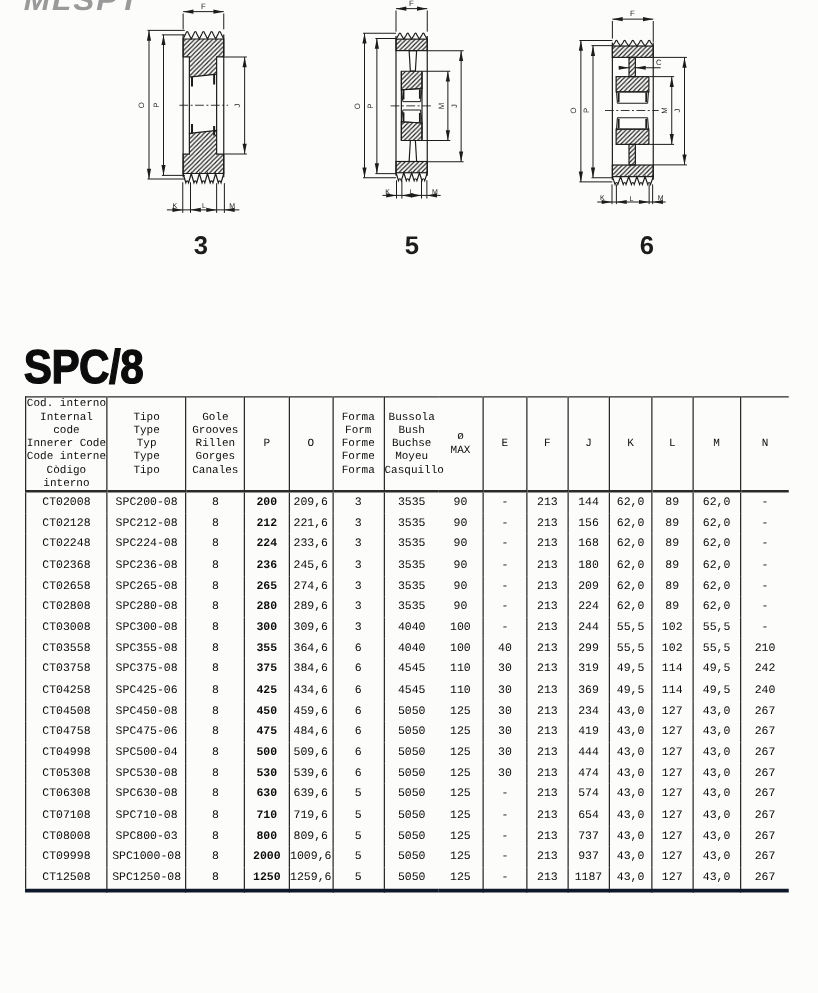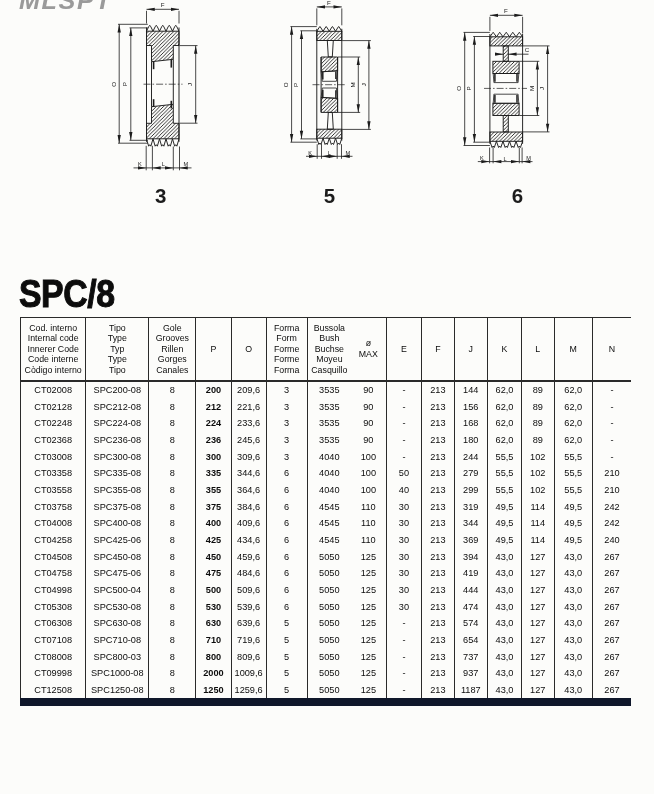--- a/index.html
+++ b/index.html
@@ -1,22 +1,22 @@
 <!DOCTYPE html>
 <html><head>
 <meta charset="utf-8">
 <style>
   html,body{margin:0;padding:0;}
   body{width:654px;height:794px;background:#fcfcfa;font-family:"Liberation Sans",sans-serif;position:relative;overflow:hidden;}
   .logo{position:absolute;left:19px;top:-11px;color:#9a9a9a;font-weight:bold;font-style:italic;font-size:24px;line-height:1;letter-spacing:1.5px;transform:scaleX(1.05);transform-origin:left top;}
   .title{position:absolute;left:19px;top:272.5px;font-size:38px;font-weight:bold;color:#0c0c0c;letter-spacing:-0.5px;-webkit-text-stroke:1px #0c0c0c;transform:scaleX(0.89);transform-origin:left top;}
   .draw{position:absolute;left:0;top:0;}
   table.t{position:absolute;left:20px;top:317px;border-collapse:collapse;table-layout:fixed;width:611px;
-    border-top:1.7px solid #2a2a2a;border-bottom:8px solid #0f172a;border-left:1.2px solid #2a2a2a;
-    font-family:Liberation Sans, sans-serif;color:#0c0c0c;}
+    border-top:1.7px solid #2a2a2a;border-bottom:3px solid #0f172a;border-left:1.2px solid #2a2a2a;
+    font-family:Liberation Mono, monospace;color:#0c0c0c;}
   table.t th{font-size:8.8px;font-weight:normal;line-height:10.6px;text-align:center;vertical-align:middle;padding:0;height:62px;border-bottom:2px solid #2a2a2a;}
   table.t td{font-size:9.2px;line-height:16.65px;height:16.65px;text-align:center;vertical-align:middle;padding:0;white-space:nowrap;}
   table.t th.vl, table.t td.vl{border-left:1.1px solid #2a2a2a;}
   td.b{font-weight:bold;}
 </style>
 </head>
 <body>
 
 <div class="logo">MLSPT</div>
 
@@ -371,52 +371,69 @@
         <td>90</td>
         <td class="vl">-</td>
         <td class="vl">213</td>
         <td class="vl">180</td>
         <td class="vl">62,0</td>
         <td class="vl">89</td>
         <td class="vl">62,0</td>
         <td class="vl">-</td>
       </tr>
 <tr>
+        <td>CT02658</td>
+        <td class="vl">SPC265-08</td>
+        <td class="vl">8</td>
+        <td class="vl b">265</td>
+        <td class="vl">274,6</td>
+        <td class="vl">3</td>
+        <td class="vl">3535</td>
+        <td>90</td>
+        <td class="vl">-</td>
+        <td class="vl">213</td>
+        <td class="vl">209</td>
+        <td class="vl">62,0</td>
+        <td class="vl">89</td>
+        <td class="vl">62,0</td>
+        <td class="vl">-</td>
+      </tr>
+<tr>
+        <td>CT02808</td>
+        <td class="vl">SPC280-08</td>
+        <td class="vl">8</td>
+        <td class="vl b">280</td>
+        <td class="vl">289,6</td>
+        <td class="vl">3</td>
+        <td class="vl">3535</td>
+        <td>90</td>
+        <td class="vl">-</td>
+        <td class="vl">213</td>
+        <td class="vl">224</td>
+        <td class="vl">62,0</td>
+        <td class="vl">89</td>
+        <td class="vl">62,0</td>
+        <td class="vl">-</td>
+      </tr>
+<tr>
         <td>CT03008</td>
         <td class="vl">SPC300-08</td>
         <td class="vl">8</td>
         <td class="vl b">300</td>
         <td class="vl">309,6</td>
         <td class="vl">3</td>
         <td class="vl">4040</td>
         <td>100</td>
         <td class="vl">-</td>
         <td class="vl">213</td>
         <td class="vl">244</td>
         <td class="vl">55,5</td>
         <td class="vl">102</td>
         <td class="vl">55,5</td>
         <td class="vl">-</td>
-      </tr>
-<tr>
-        <td>CT03358</td>
-        <td class="vl">SPC335-08</td>
-        <td class="vl">8</td>
-        <td class="vl b">335</td>
-        <td class="vl">344,6</td>
-        <td class="vl">6</td>
-        <td class="vl">4040</td>
-        <td>100</td>
-        <td class="vl">50</td>
-        <td class="vl">213</td>
-        <td class="vl">279</td>
-        <td class="vl">55,5</td>
-        <td class="vl">102</td>
-        <td class="vl">55,5</td>
-        <td class="vl">210</td>
       </tr>
 <tr>
         <td>CT03558</td>
         <td class="vl">SPC355-08</td>
         <td class="vl">8</td>
         <td class="vl b">355</td>
         <td class="vl">364,6</td>
         <td class="vl">6</td>
         <td class="vl">4040</td>
         <td>100</td>
@@ -439,37 +456,20 @@
         <td>110</td>
         <td class="vl">30</td>
         <td class="vl">213</td>
         <td class="vl">319</td>
         <td class="vl">49,5</td>
         <td class="vl">114</td>
         <td class="vl">49,5</td>
         <td class="vl">242</td>
       </tr>
 <tr>
-        <td>CT04008</td>
-        <td class="vl">SPC400-08</td>
-        <td class="vl">8</td>
-        <td class="vl b">400</td>
-        <td class="vl">409,6</td>
-        <td class="vl">6</td>
-        <td class="vl">4545</td>
-        <td>110</td>
-        <td class="vl">30</td>
-        <td class="vl">213</td>
-        <td class="vl">344</td>
-        <td class="vl">49,5</td>
-        <td class="vl">114</td>
-        <td class="vl">49,5</td>
-        <td class="vl">242</td>
-      </tr>
-<tr>
         <td>CT04258</td>
         <td class="vl">SPC425-06</td>
         <td class="vl">8</td>
         <td class="vl b">425</td>
         <td class="vl">434,6</td>
         <td class="vl">6</td>
         <td class="vl">4545</td>
         <td>110</td>
         <td class="vl">30</td>
         <td class="vl">213</td>
@@ -483,21 +483,21 @@
         <td>CT04508</td>
         <td class="vl">SPC450-08</td>
         <td class="vl">8</td>
         <td class="vl b">450</td>
         <td class="vl">459,6</td>
         <td class="vl">6</td>
         <td class="vl">5050</td>
         <td>125</td>
         <td class="vl">30</td>
         <td class="vl">213</td>
-        <td class="vl">394</td>
+        <td class="vl">234</td>
         <td class="vl">43,0</td>
         <td class="vl">127</td>
         <td class="vl">43,0</td>
         <td class="vl">267</td>
       </tr>
 <tr>
         <td>CT04758</td>
         <td class="vl">SPC475-06</td>
         <td class="vl">8</td>
         <td class="vl b">475</td>

